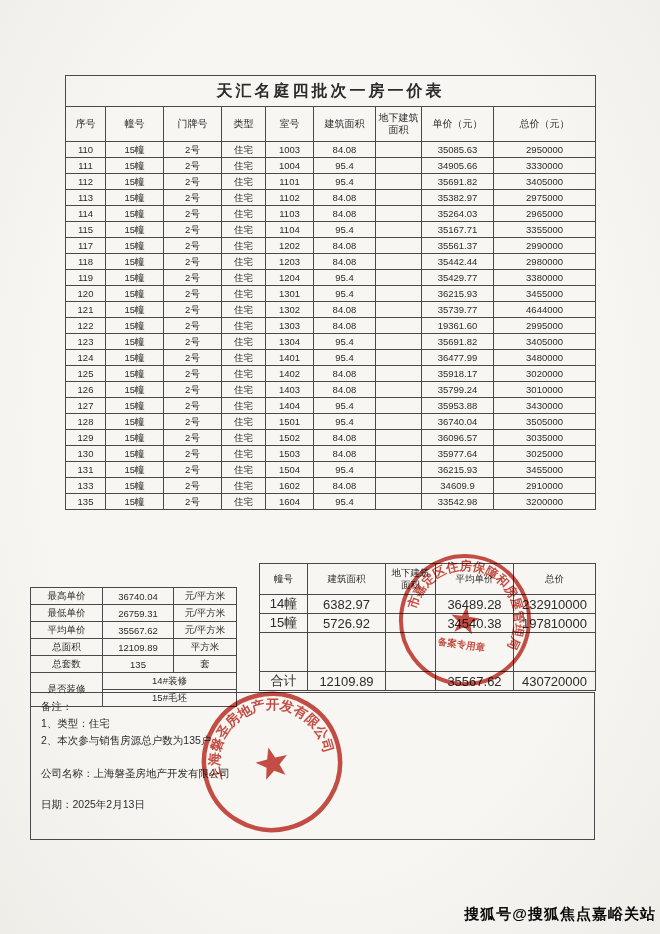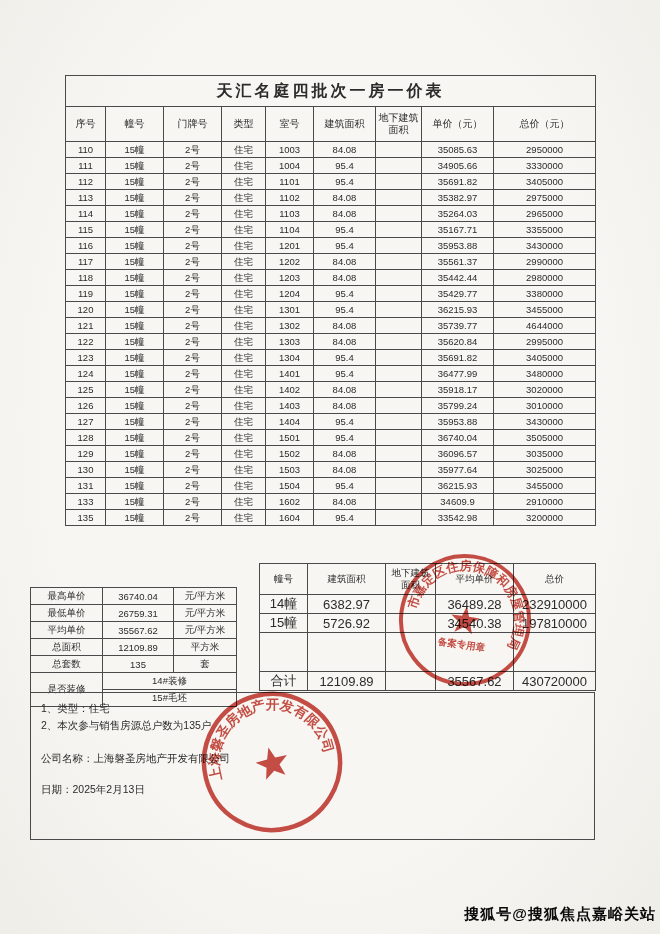--- a/index.html
+++ b/index.html
@@ -141,31 +141,20 @@
           <td>15幢</td>
           <td>2号</td>
           <td>住宅</td>
           <td>1104</td>
           <td>95.4</td>
           <td></td>
           <td>35167.71</td>
           <td>3355000</td>
         </tr>
         <tr>
-          <td>116</td>
-          <td>15幢</td>
-          <td>2号</td>
-          <td>住宅</td>
-          <td>1201</td>
-          <td>95.4</td>
-          <td></td>
-          <td>35953.88</td>
-          <td>3430000</td>
-        </tr>
-        <tr>
           <td>117</td>
           <td>15幢</td>
           <td>2号</td>
           <td>住宅</td>
           <td>1202</td>
           <td>84.08</td>
           <td></td>
           <td>35561.37</td>
           <td>2990000</td>
         </tr>
@@ -214,21 +203,21 @@
           <td>4644000</td>
         </tr>
         <tr>
           <td>122</td>
           <td>15幢</td>
           <td>2号</td>
           <td>住宅</td>
           <td>1303</td>
           <td>84.08</td>
           <td></td>
-          <td>35620.84</td>
+          <td>19361.60</td>
           <td>2995000</td>
         </tr>
         <tr>
           <td>123</td>
           <td>15幢</td>
           <td>2号</td>
           <td>住宅</td>
           <td>1304</td>
           <td>95.4</td>
           <td></td>
@@ -433,20 +422,21 @@
           <td>合计</td>
           <td>12109.89</td>
           <td></td>
           <td>35567.62</td>
           <td>430720000</td>
         </tr>
       </tbody>
   </table>
 
   <div class="notes-box">
+    <div>备注：</div>
     <div class="notes-line">1、类型：住宅</div>
     <div class="notes-line">2、本次参与销售房源总户数为135户</div>
     <div class="notes-company">公司名称：上海磐圣房地产开发有限公司</div>
     <div class="notes-date">日期：2025年2月13日</div>
   </div>
 
   <svg class="seal seal-1" width="150" height="150" viewBox="0 0 150 150">
     <circle cx="75" cy="75" r="64" fill="none" stroke="#c03127" stroke-width="4"></circle>
     <path id="sealArc1" d="M75,75 m-50,0 a50,50 0 1,1 100,0 a50,50 0 1,1 -100,0" fill="none"></path>
     <text fill="#c03127" font-size="12.5" font-weight="bold" text-anchor="middle">

